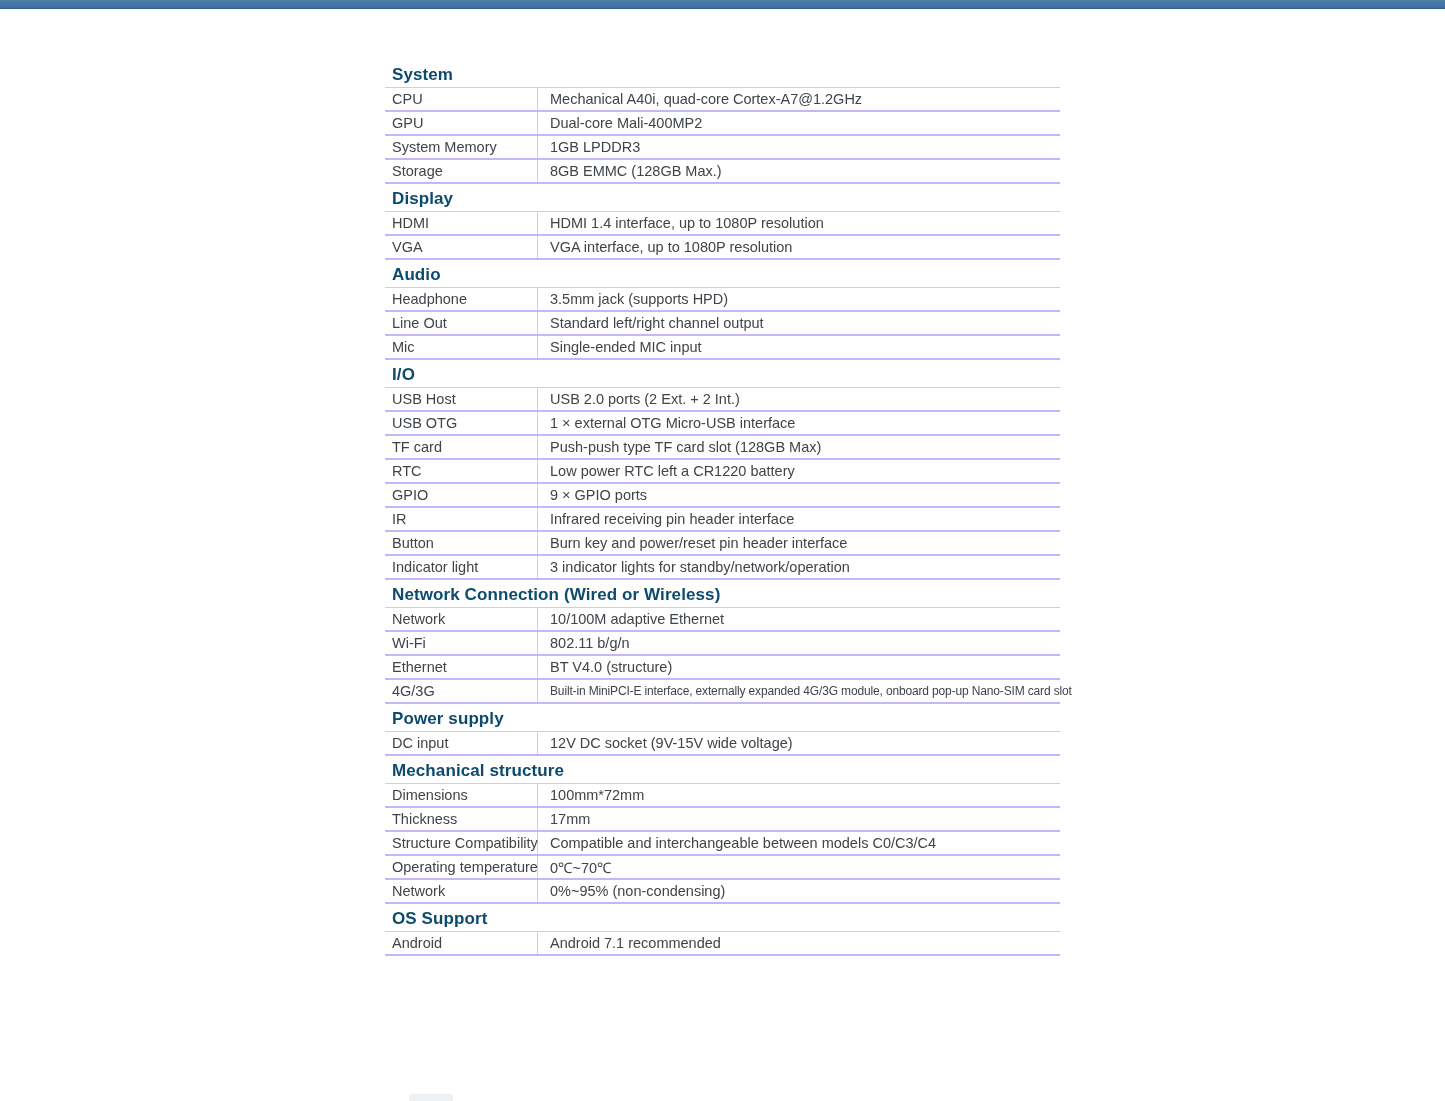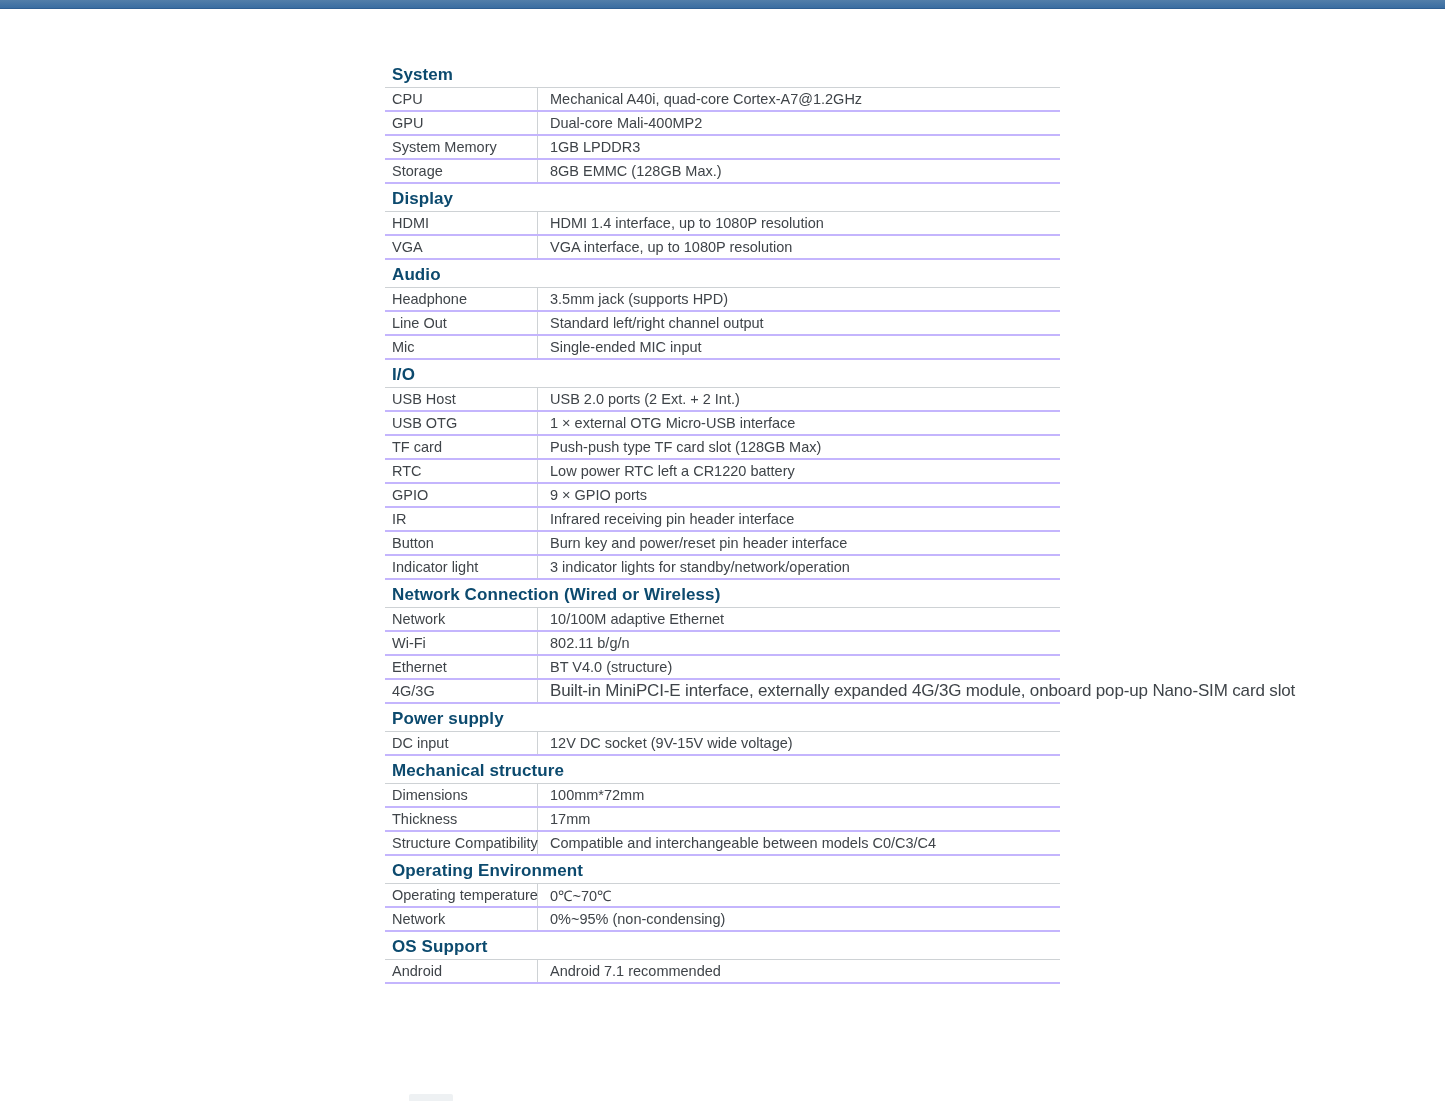--- a/index.html
+++ b/index.html
@@ -54,21 +54,21 @@
     border-right: 1px solid #ced2d5;
     white-space: nowrap;
   }
   .cell.value {
     flex: 1;
     padding-left: 12px;
     white-space: nowrap;
     overflow: visible;
   }
   .cell.value.compact {
-    font-size: 17px;
+    font-size: 12px;
     letter-spacing: -0.15px;
   }
   .cutoff-smudge {
     position: absolute;
     left: 409px;
     top: 1094px;
     width: 44px;
     height: 8px;
     background: #eef1f3;
     border-radius: 2px;
@@ -180,21 +180,20 @@
       <div class="cell value">100mm*72mm</div>
     </div>
     <div class="spec-row">
       <div class="cell label">Thickness</div>
       <div class="cell value">17mm</div>
     </div>
     <div class="spec-row">
       <div class="cell label">Structure Compatibility</div>
       <div class="cell value">Compatible and interchangeable between models C0/C3/C4</div>
     </div>
-    <div class="section-header">Operating Environment</div>
     <div class="spec-row">
       <div class="cell label">Operating temperature</div>
       <div class="cell value">0℃~70℃</div>
     </div>
     <div class="spec-row">
       <div class="cell label">Network</div>
       <div class="cell value">0%~95% (non-condensing)</div>
     </div>
     <div class="section-header">OS Support</div>
     <div class="spec-row">

